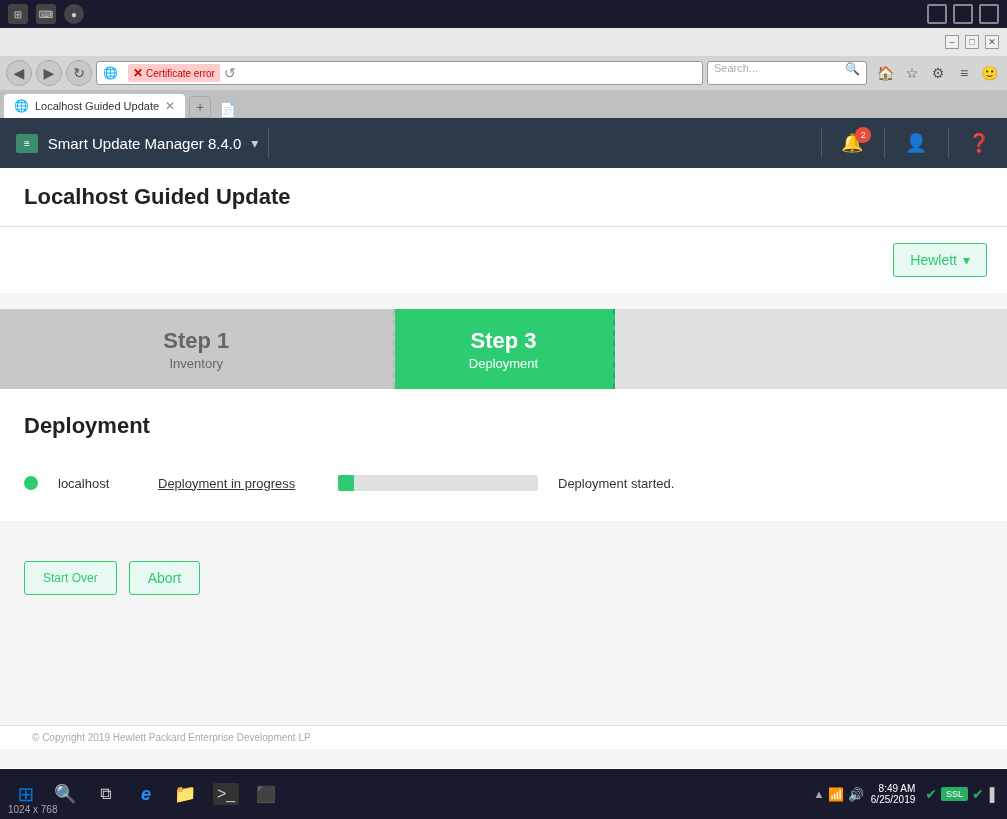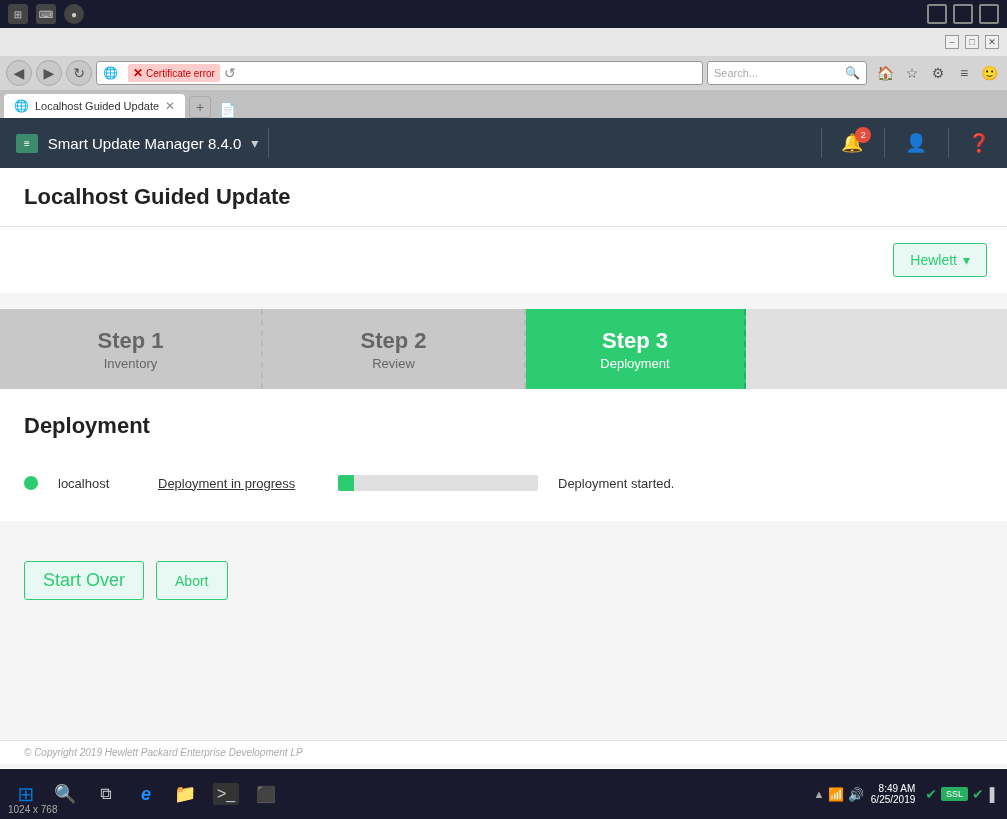--- a/index.html
+++ b/index.html
@@ -78,21 +78,21 @@
       gap: 3px;
     }
     .address-bar .cert-x { color: #c00; font-weight: bold; font-size: 12px; }
     .search-bar {
       width: 160px;
       height: 24px;
       background: #fff;
       border: 1px solid #999;
       border-radius: 3px;
       display: flex;
-      align-items: center;
+      align-items: flex-start;
       padding: 0 6px;
       font-size: 11px;
       color: #333;
     }
     .browser-nav-icons {
       display: flex;
       gap: 4px;
       margin-left: 4px;
     }
     .nav-icon {
@@ -317,21 +317,21 @@
       margin-top: 40px;
       padding: 0 24px;
     }
     .btn-start-over {
       background: #e8f8f2;
       border: 1px solid #2ecc71;
       color: #2ecc71;
       padding: 8px 18px;
       border-radius: 3px;
       cursor: pointer;
-      font-size: 18px;
+      font-size: 12px;
     }
     .btn-abort {
       background: #e8f8f2;
       border: 1px solid #2ecc71;
       color: #2ecc71;
       padding: 8px 18px;
       border-radius: 3px;
       cursor: pointer;
       font-size: 14px;
     }
@@ -472,24 +472,20 @@
       <span>Hewlett</span>
       <span>▾</span>
     </button>
   </div>
 
   <div class="steps-row">
     <div class="step">
       <span class="step-name">Step 1</span>
       <span class="step-sub">Inventory</span>
     </div>
-    <div class="step">
-      <span class="step-name">Step 2</span>
-      <span class="step-sub">Review</span>
-    </div>
     <div class="step active" style="flex: 0 0 220px;">
       <span class="step-name">Step 3</span>
       <span class="step-sub">Deployment</span>
     </div>
     <div style="flex:1; background: #e0e0e0;"></div>
   </div>
 
   <div class="deployment-section">
     <h2 class="deployment-title">Deployment</h2>
 
@@ -510,21 +506,21 @@
       </div>
       <span class="deploy-message">Deployment started.</span>
     </div>
   </div>
 
   <div class="action-buttons">
     <button class="btn-start-over">Start Over</button>
     <button class="btn-abort">Abort</button>
   </div>
 
-  <div style="position:absolute; bottom:55px; width:100%; background:#fff; border-top:1px solid #e0e0e0; padding:6px 24px; font-size:10px; color:#aaa;font-style:italic;">
+  <div style="position:absolute; bottom:70px; width:100%; background:#fff; border-top:1px solid #e0e0e0; padding:6px 32px; font-size:10px; color:#aaa;">
     <span>© Copyright 2019 Hewlett Packard Enterprise Development LP</span>
   </div>
 </div>
 
 <div class="taskbar">
   <div class="taskbar-left">
     <div class="taskbar-icon">
       <span style="color:#0078d4; font-size:20px;">⊞</span>
     </div>
     <div class="taskbar-icon">

